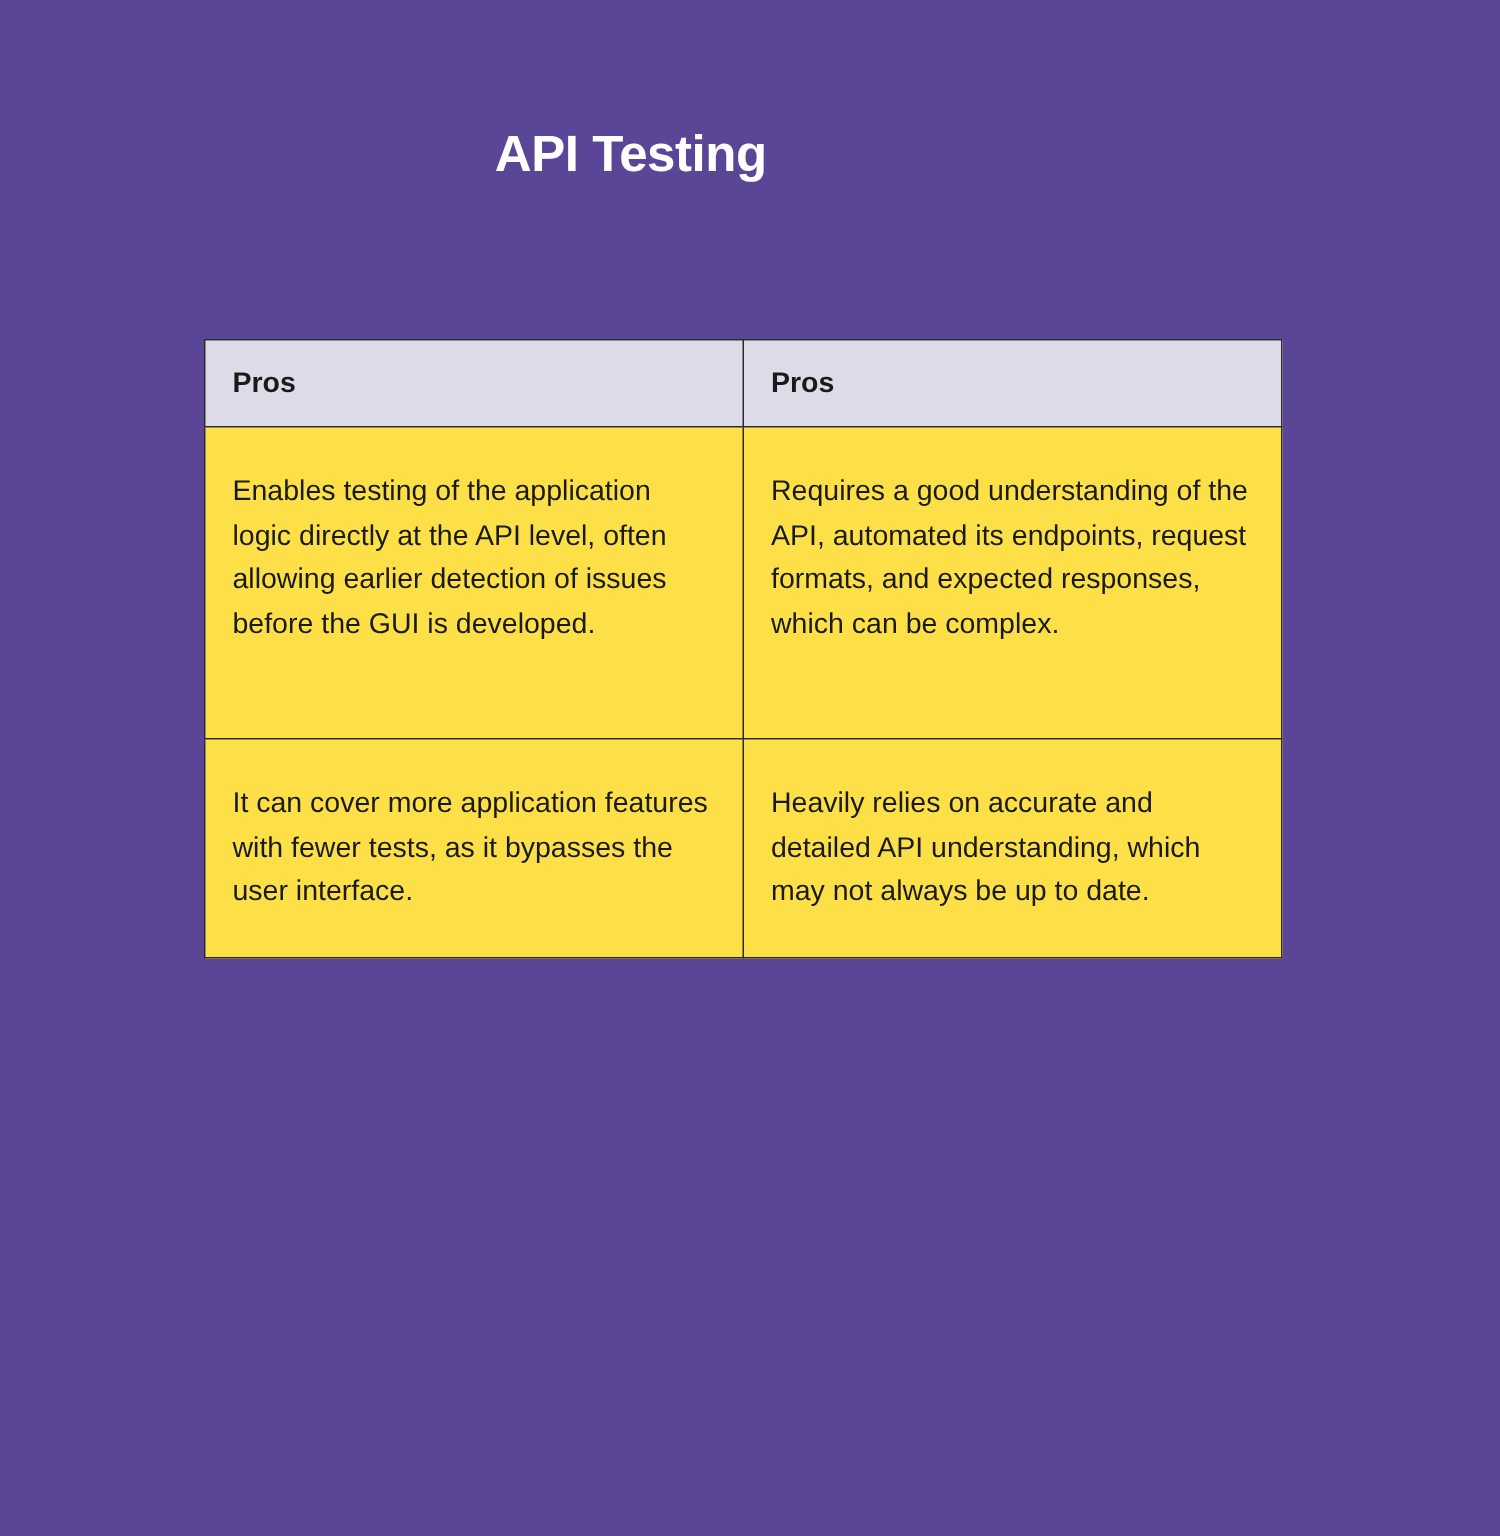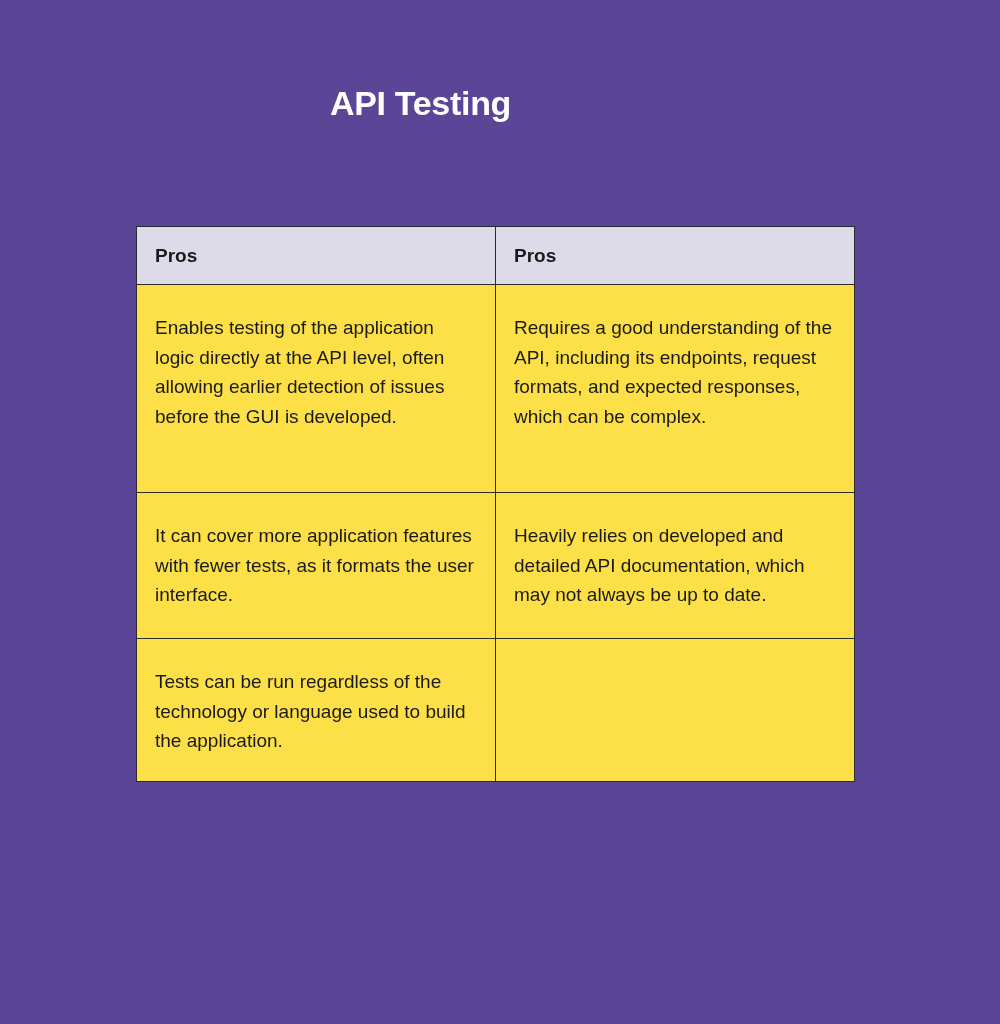--- a/index.html
+++ b/index.html
@@ -86,27 +86,23 @@
       </colgroup>
       <thead>
         <tr>
           <th>Pros</th>
           <th>Pros</th>
         </tr>
       </thead>
       <tbody>
         <tr class="row-1">
           <td>Enables testing of the application logic directly at the API level, often allowing earlier detection of issues before the GUI is developed.</td>
-          <td>Requires a good understanding of the API, including its endpoints, request formats, and expected responses, which can be complex.</td>
+          <td>Requires a good understanding of the API, automated its endpoints, request formats, and expected responses, which can be complex.</td>
         </tr>
         <tr class="row-2">
-          <td>It can cover more application features with fewer tests, as it formats the user interface.</td>
-          <td>Heavily relies on developed and detailed API documentation, which may not always be up to date.</td>
-        </tr>
-        <tr class="row-4">
-          <td>Tests can be run regardless of the technology or language used to build the application.</td>
-          <td class="empty-cell"></td>
+          <td>It can cover more application features with fewer tests, as it bypasses the user interface.</td>
+          <td>Heavily relies on accurate and detailed API understanding, which may not always be up to date.</td>
         </tr>
       </tbody>
     </table>
   </div>
 
 </div>
 
 </body></html>

